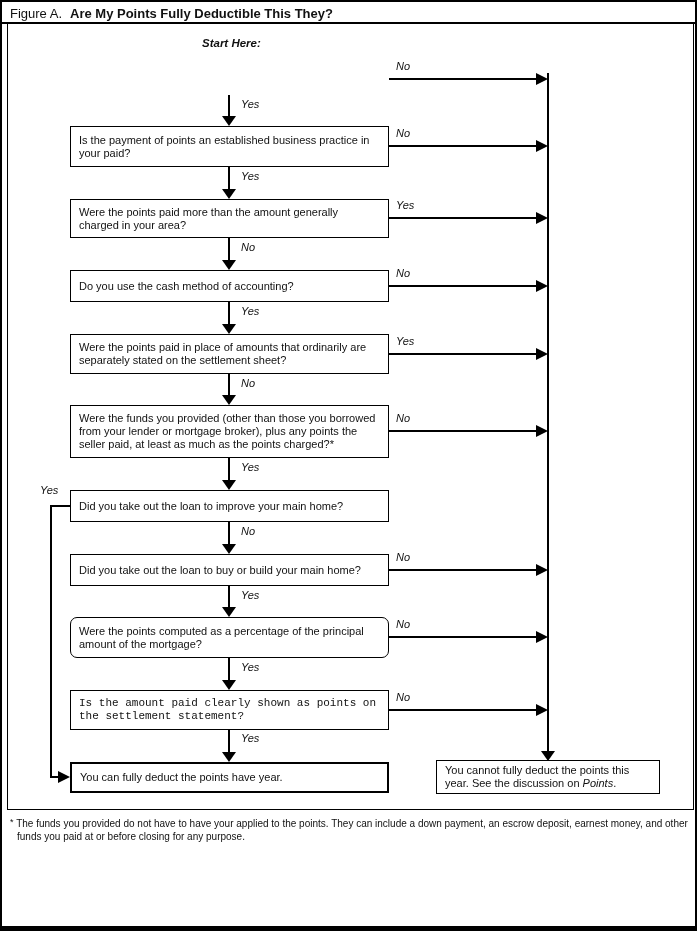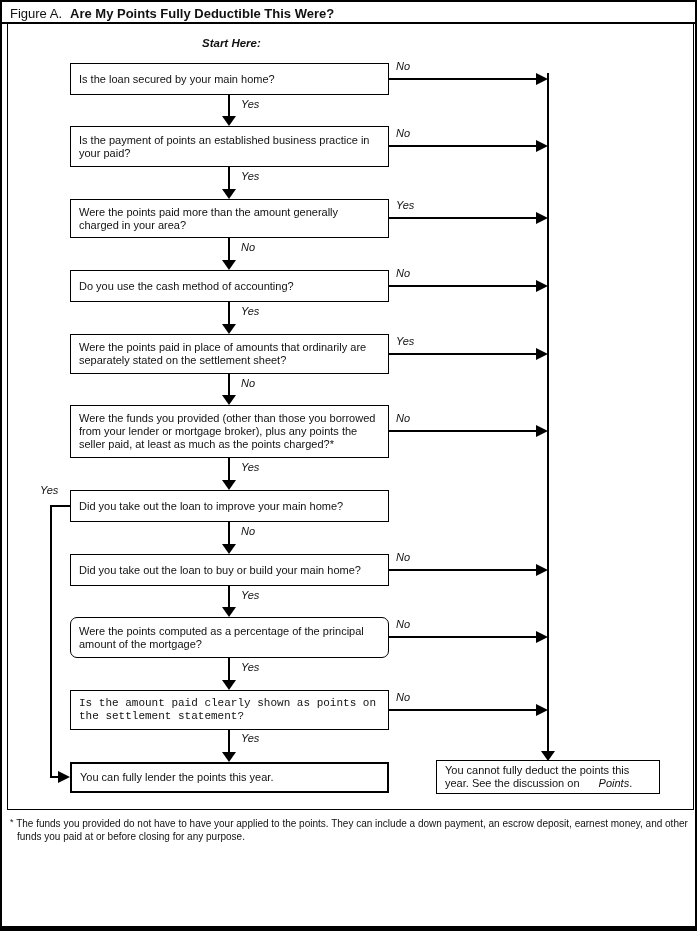--- a/index.html
+++ b/index.html
@@ -52,21 +52,21 @@
   .q10{top:688px;height:40px;font-family:Liberation Mono, monospace;}
   
   .rbox{
     position:absolute;box-sizing:border-box;border:2px solid #000;
     display:flex;align-items:center;
     padding:2px 8px;font-size:11px;line-height:13px;background:#fff;
   }
   .can{left:68px;top:760px;width:319px;height:31px;}
   .cannot{left:434px;top:758px;width:224px;height:34px;border-width:1.5px;}
   .cannot .wrap{display:inline;}
-  .italic{font-style:italic;margin-left:16px;}
+  .italic{font-style:italic;}
   
   .vl{position:absolute;width:1.5px;background:#000;}
   .hl{position:absolute;height:1.5px;background:#000;}
   
   .c1{left:226px;top:93px;height:21px;}
   .c2{left:226px;top:165px;height:22px;}
   .c3{left:226px;top:236px;height:22px;}
   .c4{left:226px;top:300px;height:22px;}
   .c5{left:226px;top:372px;height:21px;}
   .c6{left:226px;top:456px;height:22px;}
@@ -120,30 +120,27 @@
     text-indent:-7px;padding-left:7px;
   }
   .footnote sup{font-size:9px;vertical-align:2px;}
 </style>
 </head>
 <body>
 
 <div class="figure">
 
   <div class="title-bar">
-    <span class="fig-label">Figure A.</span><span class="fig-title">Are My Points Fully Deductible This Were?</span>
+    <span class="fig-label">Figure A.</span><span class="fig-title">Are My Points Fully Deductible This They?</span>
   </div>
 
   <div class="inner-rect"></div>
 
   <div class="start-label">Start Here:</div>
 
-  <div class="qbox q1">
-      <span>Is the loan secured by your main home?</span>
-    </div>
   <div class="qbox q2">
       <span>Is the payment of points an established business practice in your paid?</span>
     </div>
   <div class="qbox q4">
       <span>Do you use the cash method of accounting?</span>
     </div>
   <div class="qbox q3">
       <span>Were the points paid more than the amount generally charged in your area?</span>
     </div>
   <div class="qbox q5">
@@ -159,21 +156,21 @@
       <span>Did you take out the loan to buy or build your main home?</span>
     </div>
   <div class="qbox q9">
       <span>Were the points computed as a percentage of the principal amount of the mortgage?</span>
     </div>
   <div class="qbox q10">
       <span>Is the amount paid clearly shown as points on the settlement statement?</span>
     </div>
 
   <div class="rbox can">
-      <span>You can fully lender the points this year.</span>
+      <span>You can fully deduct the points have year.</span>
     </div>
   <div class="rbox cannot">
     <span class="wrap"><span>You cannot fully deduct the points this year. See the discussion on </span><span class="italic">Points</span><span>.</span></span>
   </div>
 
   <div class="vl c1"></div>
   <div class="vl c2"></div>
   <div class="vl c3"></div>
   <div class="vl c4"></div>
   <div class="vl c5"></div>

